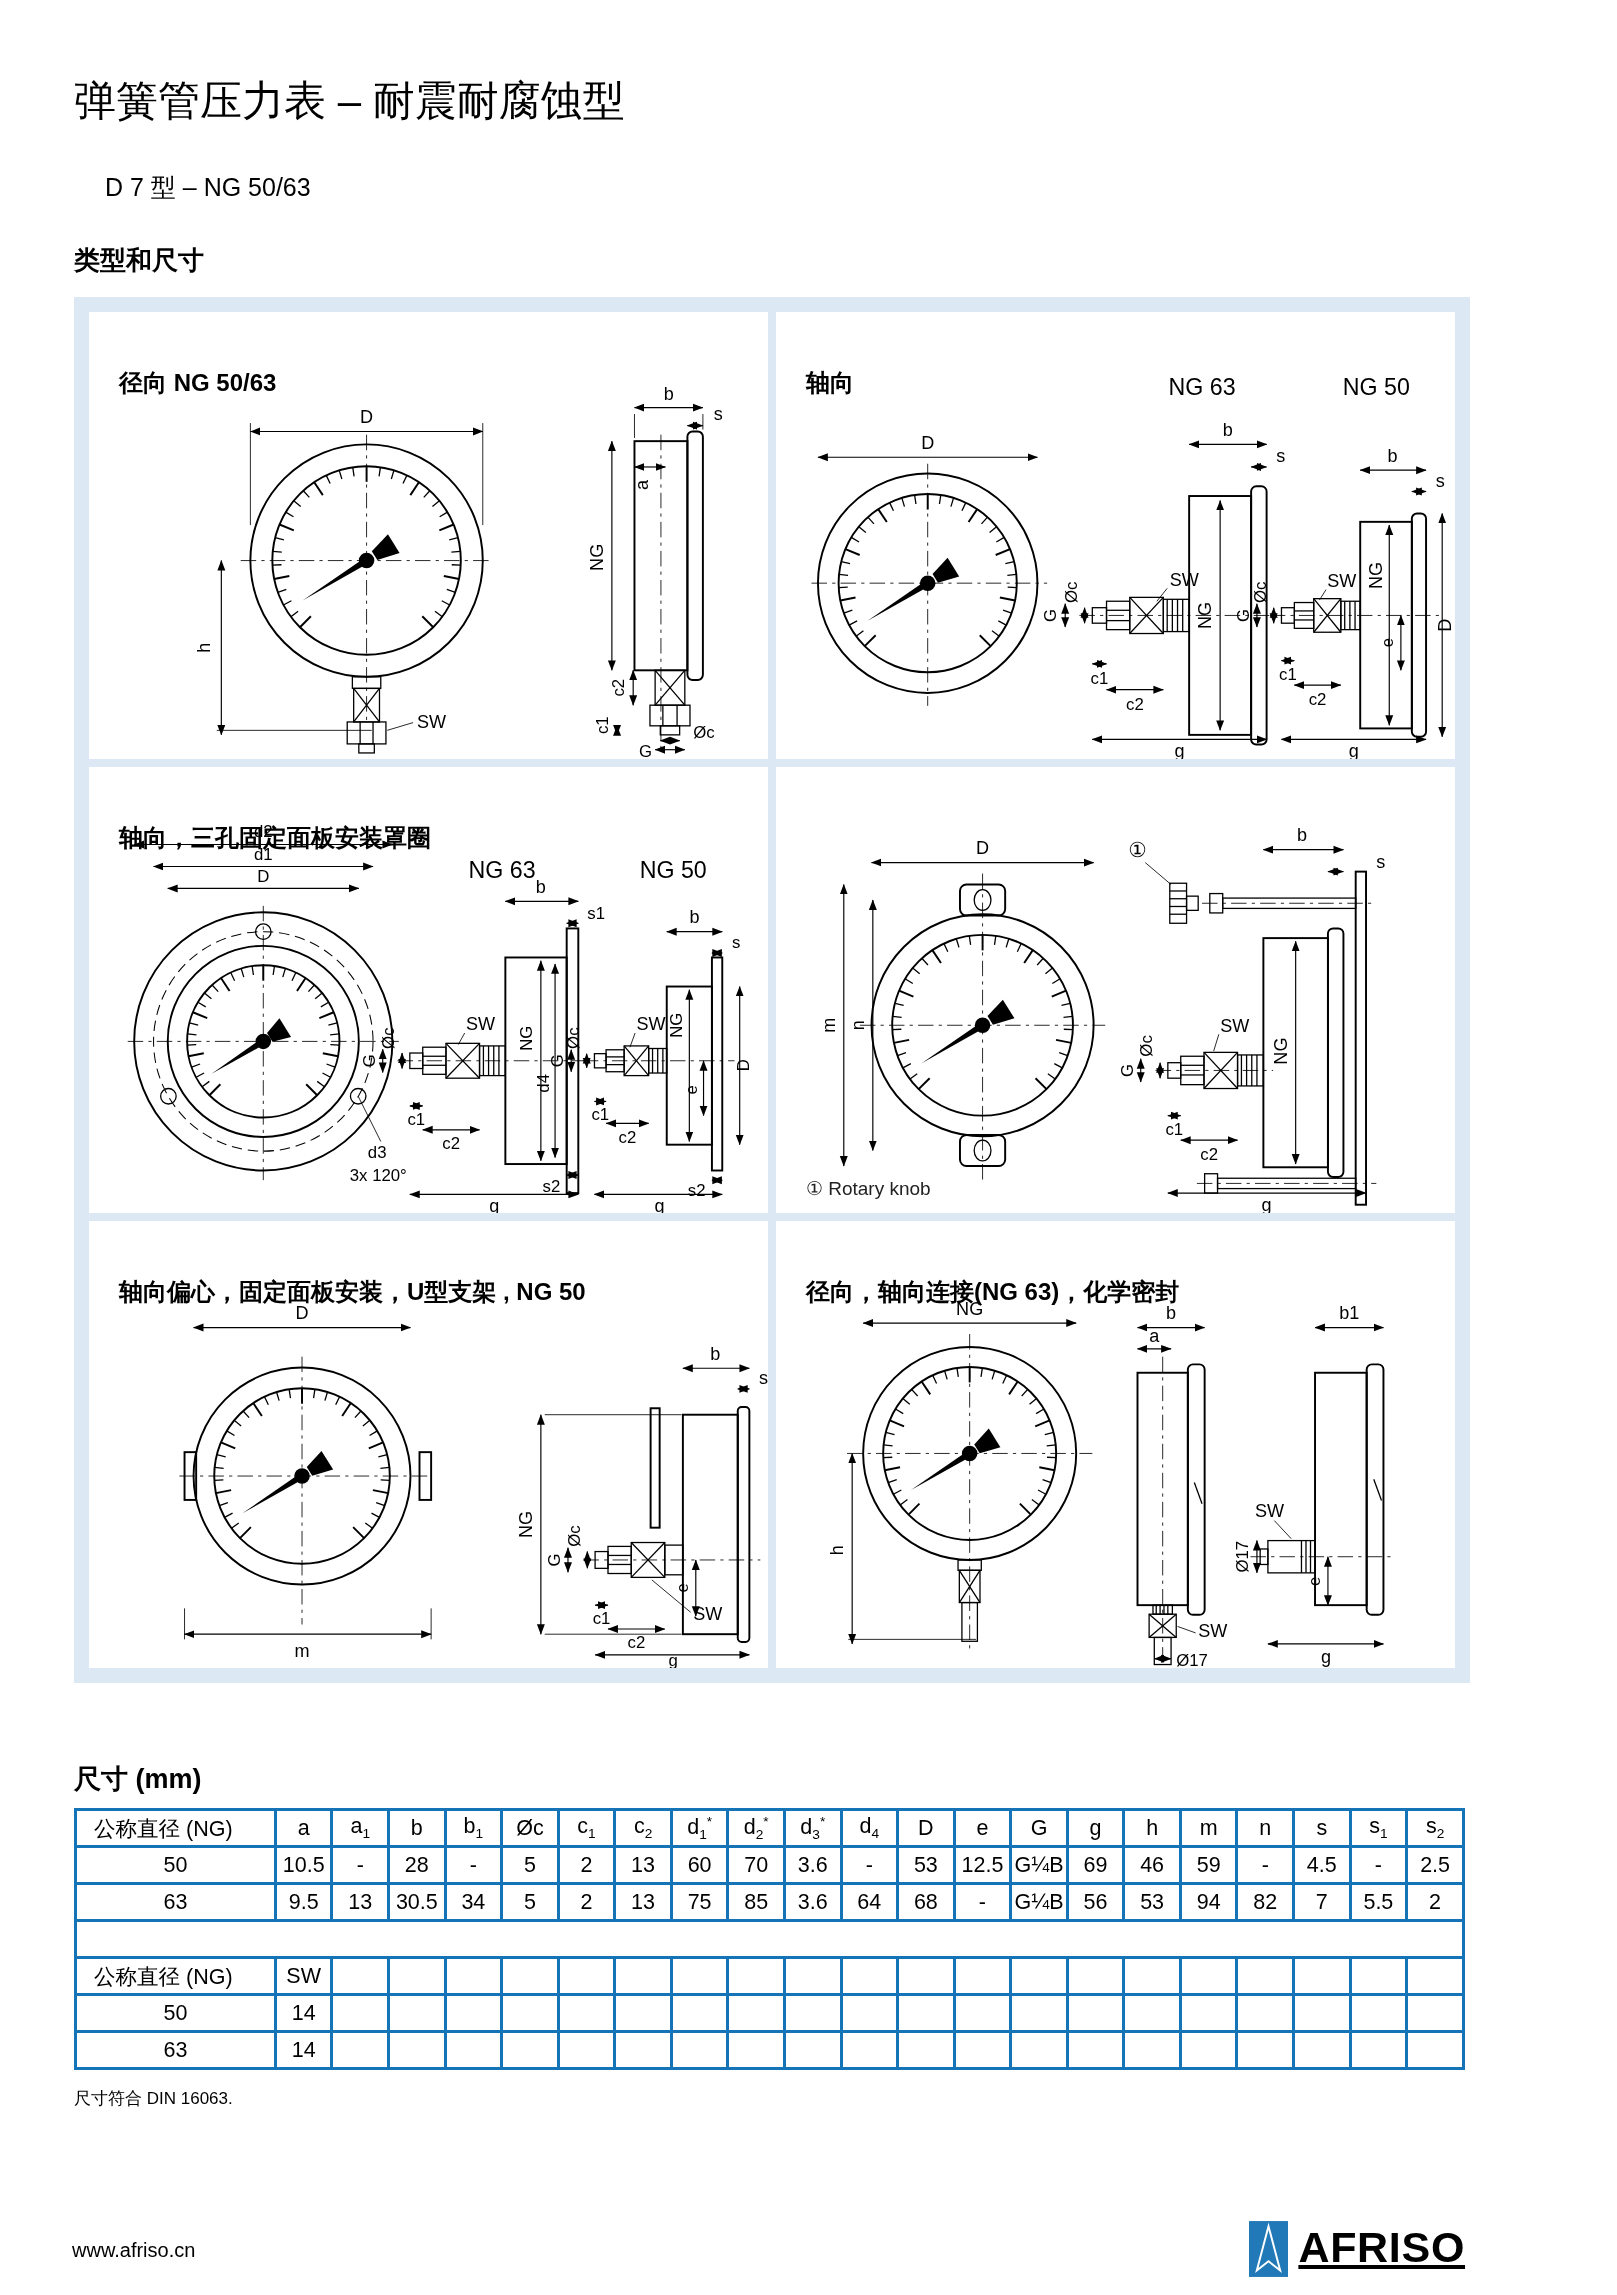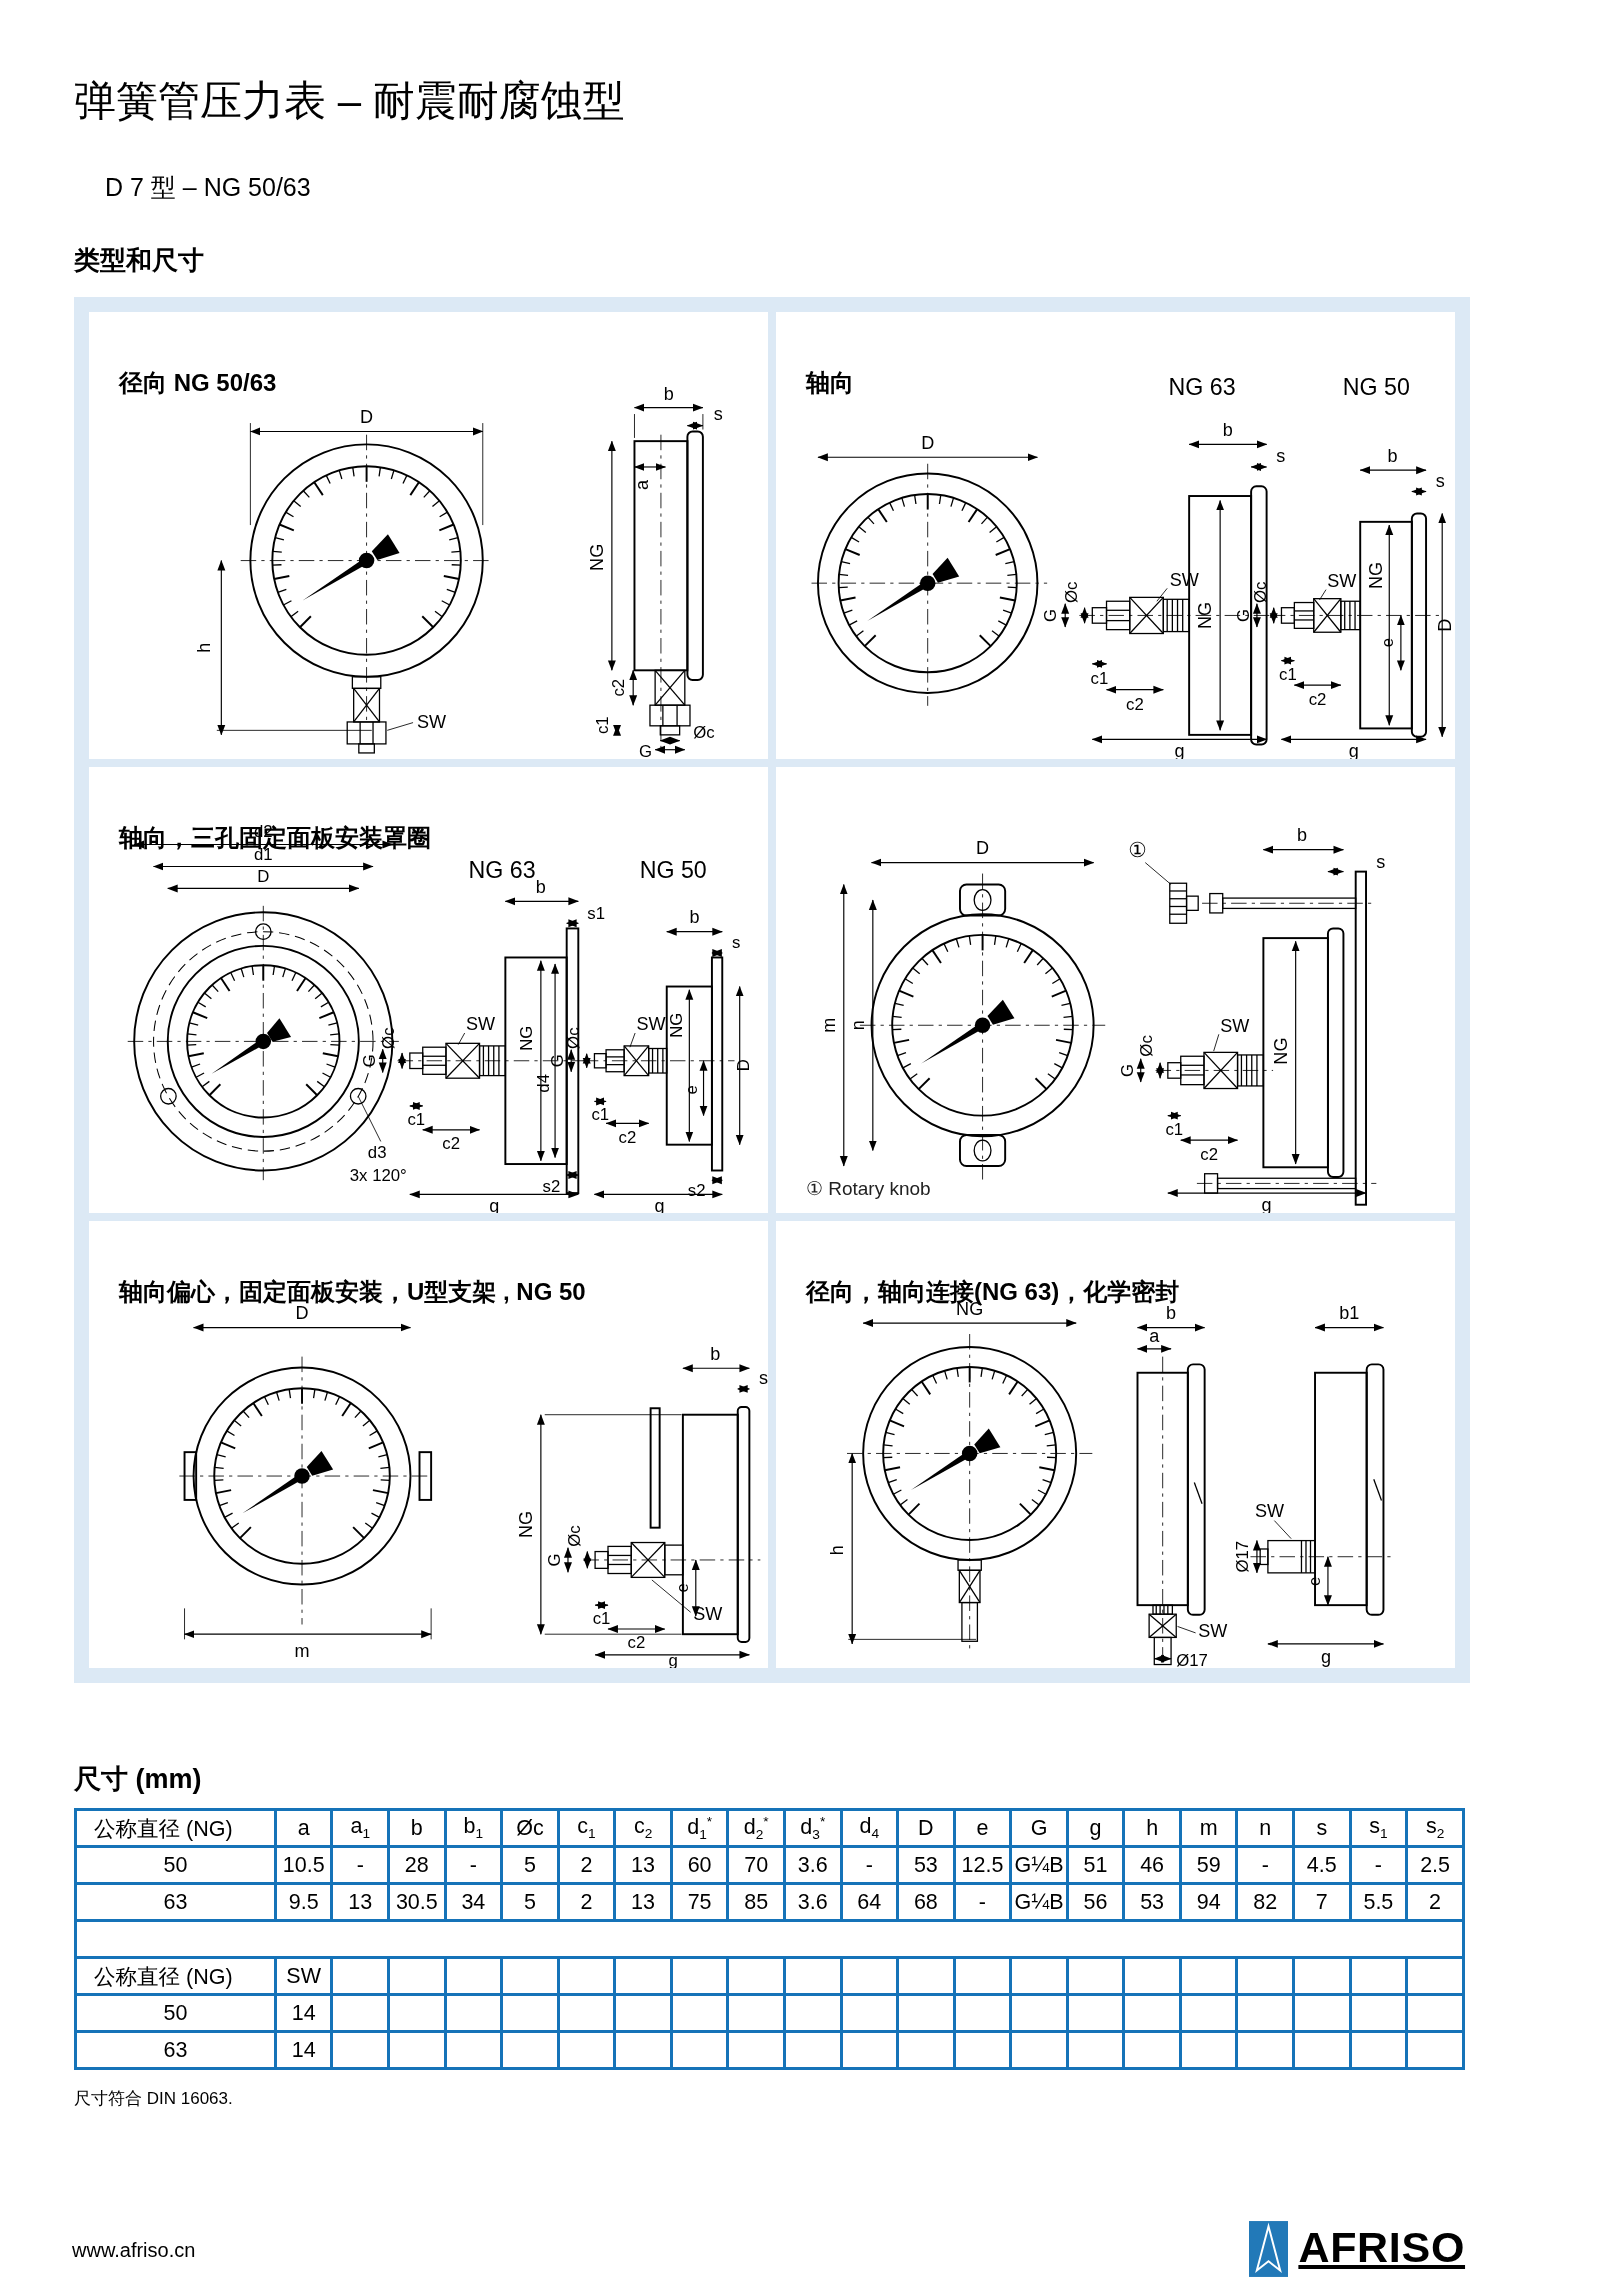--- a/index.html
+++ b/index.html
@@ -805,21 +805,21 @@
         <td>5</td>
         <td>2</td>
         <td>13</td>
         <td>60</td>
         <td>70</td>
         <td>3.6</td>
         <td>-</td>
         <td>53</td>
         <td>12.5</td>
         <td>G¼B</td>
-        <td>51</td>
+        <td>69</td>
         <td>46</td>
         <td>59</td>
         <td>-</td>
         <td>4.5</td>
         <td>-</td>
         <td>2.5</td>
       </tr>
       <tr>
         <td>63</td>
         <td>9.5</td>

